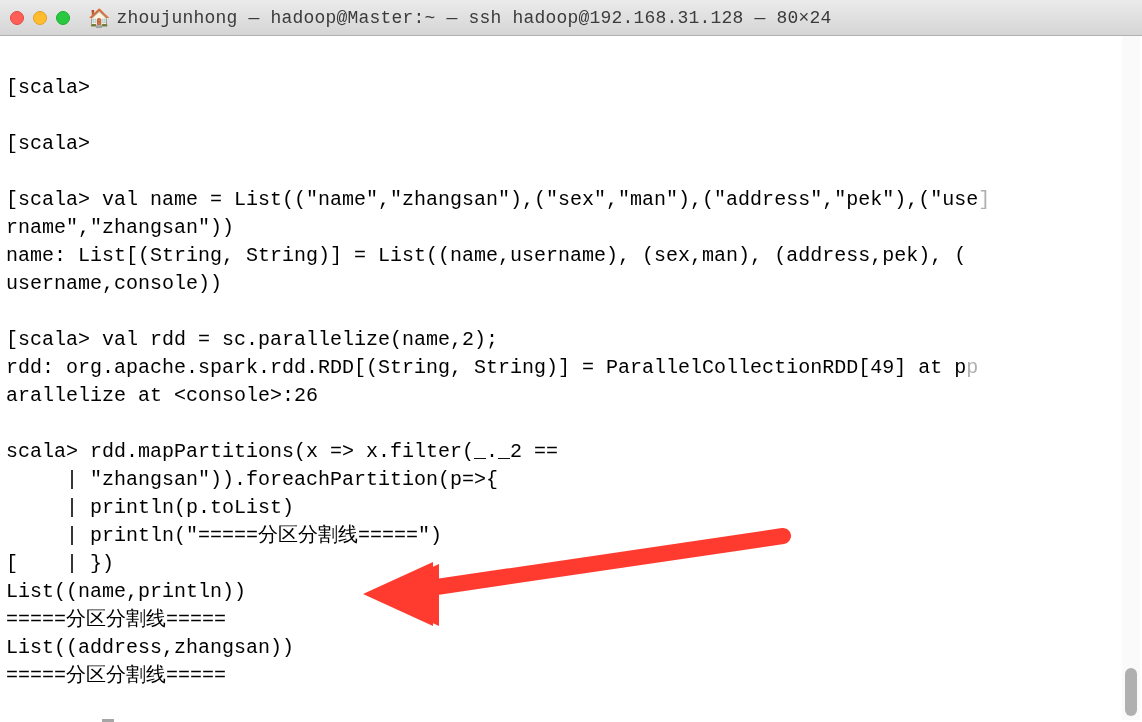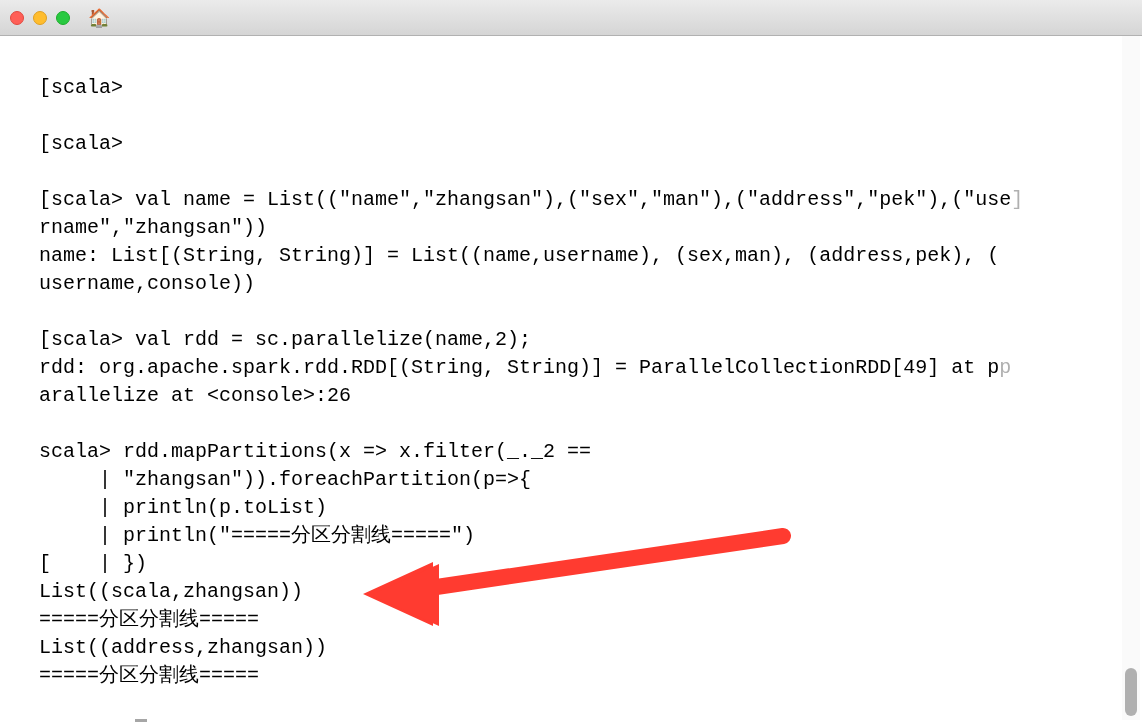--- a/index.html
+++ b/index.html
@@ -65,21 +65,20 @@
       position: relative;
       padding: 10px 6px 10px 6px;
       white-space: pre;
       font-size: 20px;
       line-height: 28px;
       color: #000000;
       height: calc(100% - 36px);
     }
     .terminal-line {
       min-height: 28px;
-      margin-left: 33px;
     }
     .scrollbar-track {
       position: absolute;
       right: 2px;
       top: 36px;
       bottom: 2px;
       width: 18px;
       background: #fafafa;
     }
     .scrollbar-thumb {
@@ -113,20 +112,21 @@
 <body>
 
 <div class="titlebar">
   <div class="traffic-lights">
     <div class="traffic-light tl-close"></div>
     <div class="traffic-light tl-minimize"></div>
     <div class="traffic-light tl-zoom"></div>
   </div>
   <div class="title-content">
     <span class="home-icon">🏠</span>
+    <span class="title-text">zhoujunhong — hadoop@Master:~ — ssh hadoop@192.168.31.128 — 80×24</span>
   </div>
 </div>
 
 <div class="terminal-content">
 <span class="terminal-line">[scala&gt;</span>
 <span class="terminal-line"></span>
 <span class="terminal-line">[scala&gt;</span>
 <span class="terminal-line"></span>
 <span class="terminal-line"><span>[scala&gt; val name = List(("name","zhangsan"),("sex","man"),("address","pek"),("use</span><span class="faded">]</span></span>
 <span class="terminal-line">rname","zhangsan"))</span>
@@ -135,21 +135,21 @@
 <span class="terminal-line"></span>
 <span class="terminal-line"><span>[scala&gt; val rdd = sc.parallelize(name,2);</span></span>
 <span class="terminal-line"><span>rdd: org.apache.spark.rdd.RDD[(String, String)] = ParallelCollectionRDD[49] at p</span><span class="faded">p</span></span>
 <span class="terminal-line">arallelize at &lt;console&gt;:26</span>
 <span class="terminal-line"></span>
 <span class="terminal-line">scala&gt; rdd.mapPartitions(x =&gt; x.filter(_._2 ==</span>
 <span class="terminal-line">     | "zhangsan")).foreachPartition(p=&gt;{</span>
 <span class="terminal-line">     | println(p.toList)</span>
 <span class="terminal-line">     | println("=====分区分割线=====")</span>
 <span class="terminal-line">[    | })</span>
-<span class="terminal-line">List((scala,zhangsan))</span>
+<span class="terminal-line">List((name,println))</span>
 <span class="terminal-line">=====分区分割线=====</span>
 <span class="terminal-line">List((address,zhangsan))</span>
 <span class="terminal-line">=====分区分割线=====</span>
 <span class="terminal-line"></span>
 <span class="terminal-line"><span>[scala&gt; </span><span class="cursor"></span></span>
 </div>
 
 <div class="scrollbar-track">
   <div class="scrollbar-thumb"></div>
 </div>

